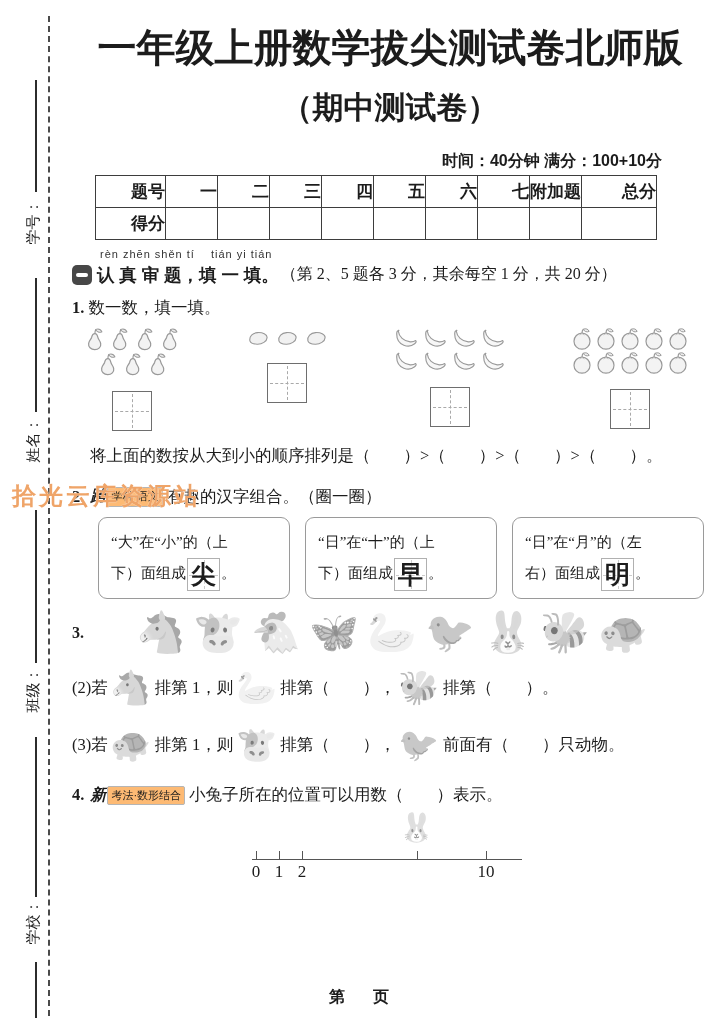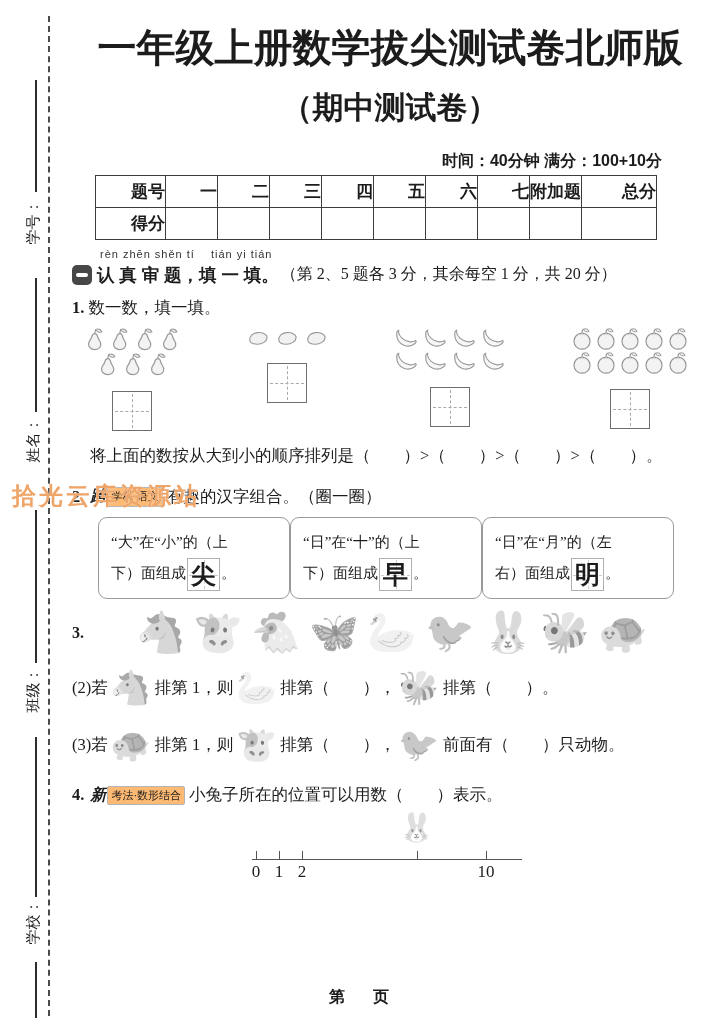--- a/index.html
+++ b/index.html
@@ -61,21 +61,21 @@
 
   .order-text{margin:14px 0 0 30px;font-size:16.5px;}
 
   
   .badge-prefix{font-style:italic;font-weight:bold;font-size:16px;margin:0 1px 0 2px;}
   .badge-box{border:1.2px solid #b5b5b5;background:#fdba74;border-radius:2px;
              font-size:11px;padding:0 3px;line-height:1.6;margin-right:4px;
              font-family:"Liberation Sans","DejaVu Sans",sans-serif;}
 
   
-  .hanzi-boxes{display:flex;margin:9px 0 0 38px;}
+  .hanzi-boxes{display:flex;gap:15px;margin:9px 0 0 38px;}
   .hanzi-box{border:1.3px solid #9a9a9a;border-radius:9px;width:168px;padding:9px 10px 7px 12px;
              font-size:15px;line-height:2.1;background:#fff;}
   .tian-sm{display:inline-flex;align-items:center;justify-content:center;width:31px;height:31px;
            border:1.2px solid #b0b0b0;position:relative;vertical-align:middle;margin:0 1px;}
   .tian-sm::before{content:"";position:absolute;left:50%;top:1px;bottom:1px;border-left:1px dashed #ccc;}
   .tian-sm::after{content:"";position:absolute;top:50%;left:1px;right:1px;border-top:1px dashed #ccc;}
   .answer-char{position:relative;z-index:2;font-size:25px;font-weight:bold;line-height:1;}
 
   
   .q3-row{display:flex;align-items:center;margin:14px 0 0 12px;}

